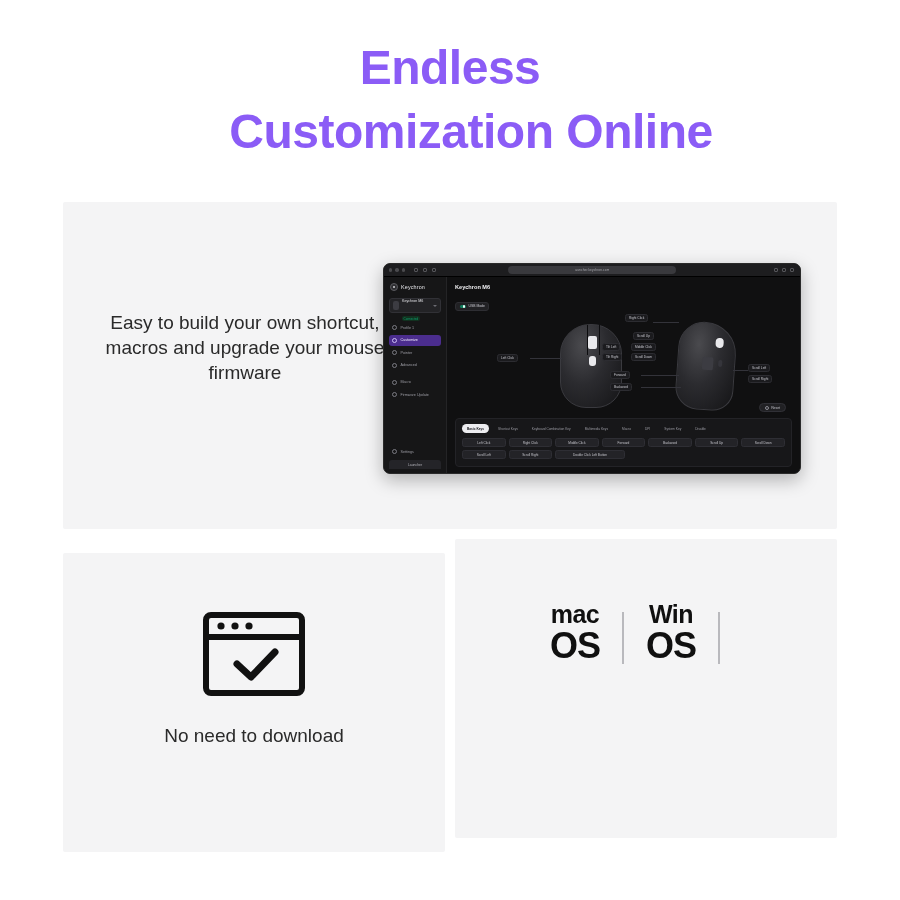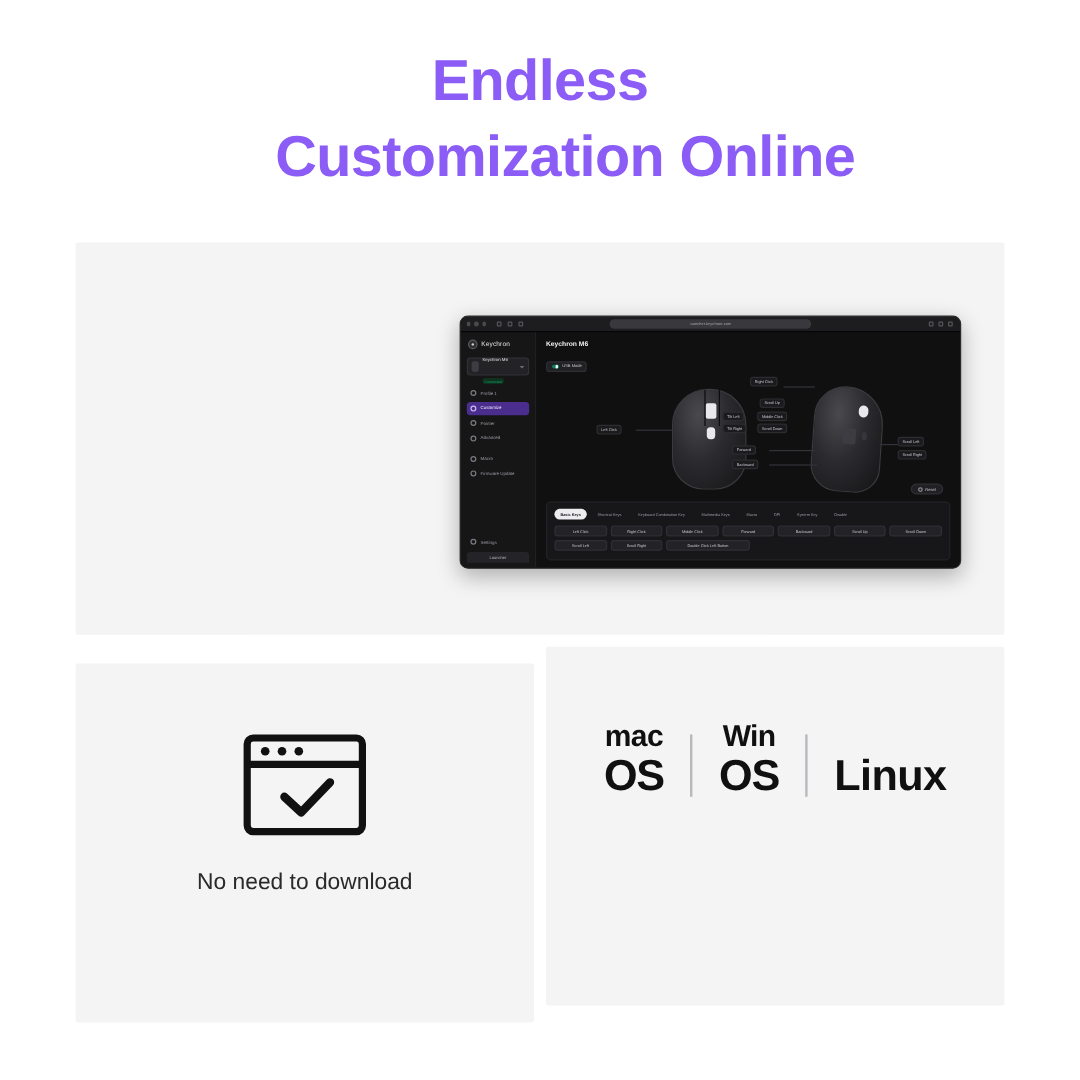--- a/index.html
+++ b/index.html
@@ -222,20 +222,21 @@
 
 <div class="page">
 
   <div class="heading">
     <span>Endless</span>
     <span class="l2">Customization Online</span>
   </div>
 
   <div class="card" id="card-top">
 
+    <div class="feature-text">Easy to build your own shortcut, macros and upgrade your mouse firmware</div>
 
     <div class="app-window">
 
       <div class="titlebar">
         <div class="tb-dots">
           <span class="tb-dot"></span>
           <span class="tb-dot"></span>
           <span class="tb-dot"></span>
         </div>
         <div class="tb-icons">
@@ -413,19 +414,16 @@
       <div class="os-stack">
         <span class="os-small">mac</span>
         <span class="os-big">OS</span>
       </div>
       <span class="os-div"></span>
       <div class="os-stack">
         <span class="os-small">Win</span>
         <span class="os-big">OS</span>
       </div>
       <span class="os-div"></span>
-      <div class="os-stack">
-        <span class="os-single">Linux</span>
-      </div>
     </div>
   </div>
 
 </div>
 
 </body></html>

